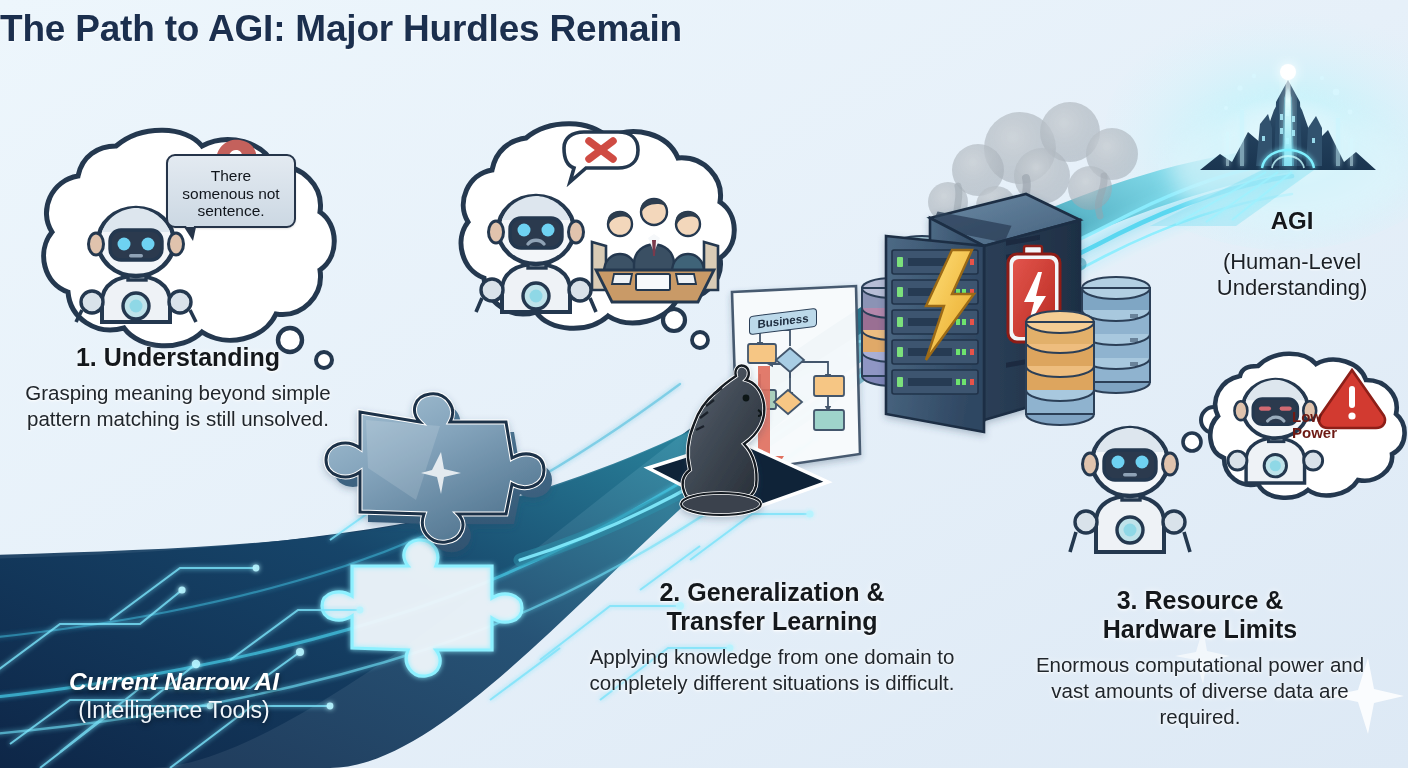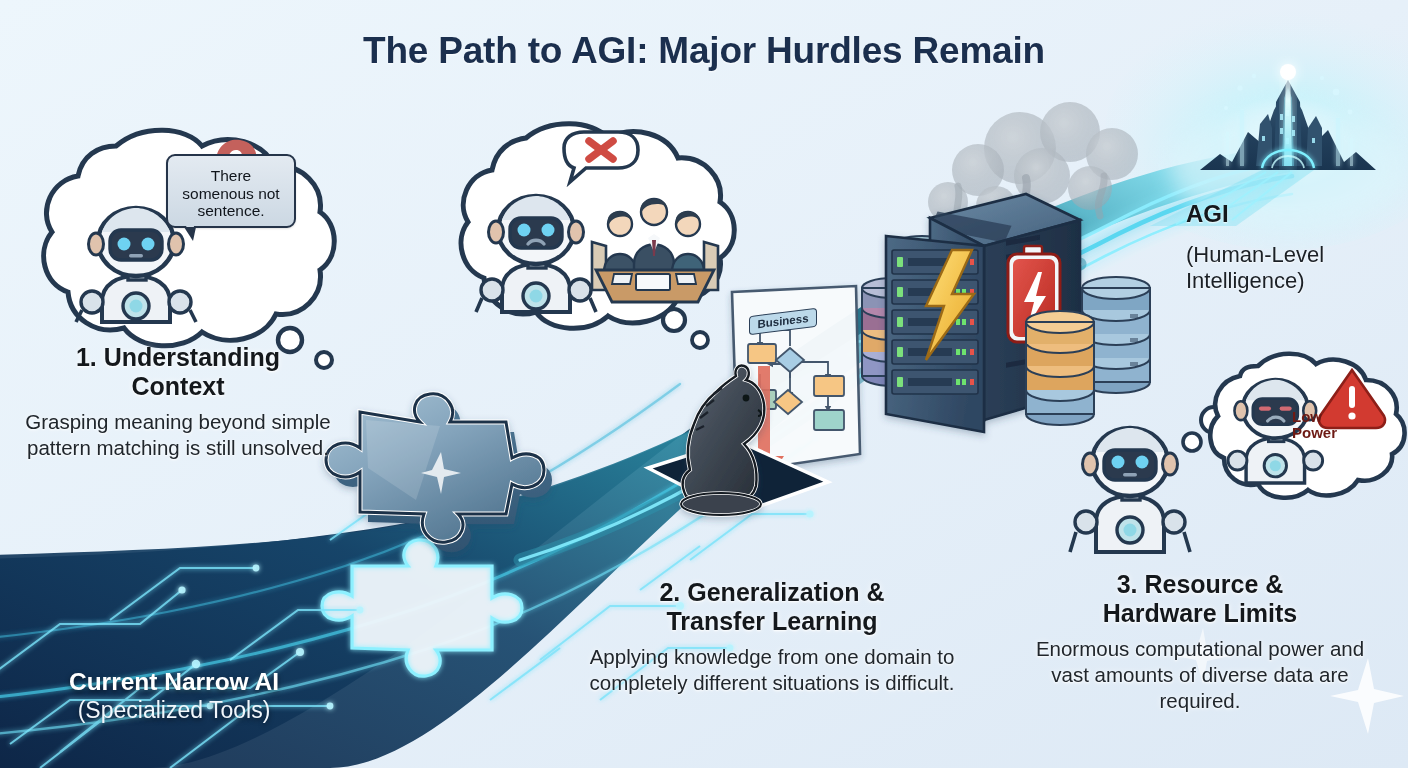--- a/index.html
+++ b/index.html
@@ -7,22 +7,21 @@
   html,body { width:1408px; height:768px; overflow:hidden; }
   body {
     font-family:"Liberation Sans", sans-serif;
     background:linear-gradient(135deg,#eaf4fb 0%,#e8f1f9 35%,#e4eff8 70%,#dfebf6 100%);
     position:relative;
   }
   #stage { position:absolute; inset:0; }
 
   
   .title {
-    position:absolute; top:30px; left:0; width:100%;
-    text-align:center;
+    position:absolute; top:8px; left:0; width:100%;
     font-size:37px; font-weight:bold;
     color:#1b2f4e; letter-spacing:-0.2px;
     text-shadow:0 1px 2px rgba(255,255,255,0.9);
     z-index:40;
   }
 
   
   svg.art { position:absolute; left:0; top:0; width:1408px; height:768px; }
   svg.art.under { z-index:5; }
 
@@ -32,31 +31,31 @@
     font-size:25px; font-weight:bold; color:#14181c; line-height:1.16;
     text-shadow:0 1px 2px rgba(255,255,255,0.95), 0 0 6px rgba(255,255,255,0.8);
   }
   .hb .b {
     margin-top:8px; font-size:20.5px; color:#20262c; line-height:1.27;
     text-shadow:0 1px 2px rgba(255,255,255,0.95), 0 0 6px rgba(255,255,255,0.8);
   }
 
   #hurdle1 { left:22px;   top:343px; width:312px; }
   #hurdle2 { left:588px;  top:578px; width:368px; }
-  #hurdle3 { left:1016px; top:570px; width:368px; }
-
-  #agiLabel { position:absolute; left:1186px; top:200px; width:212px; z-index:30; text-align:left; }
+  #hurdle3 { left:1016px; top:586px; width:368px; }
+
+  #agiLabel { position:absolute; left:1186px; top:207px; width:212px; z-index:30; text-align:center; }
   #agiLabel .h { font-size:24px; font-weight:bold; color:#14181c;
       text-shadow:0 1px 2px rgba(255,255,255,0.95); }
   #agiLabel .b { font-size:22px; color:#1b2026; line-height:1.2; margin-top:14px;
       text-shadow:0 1px 2px rgba(255,255,255,0.95); }
 
   #narrowLabel { position:absolute; left:24px; top:668px; width:300px; z-index:30; text-align:center; }
   #narrowLabel .h { font-size:24.5px; font-weight:bold; color:#ffffff;
-      text-shadow:0 2px 5px rgba(0,0,0,0.55); }
+      text-shadow:0 2px 5px rgba(0,0,0,0.55);font-style:italic; }
   #narrowLabel .b { font-size:23px; color:#f2f7fc; line-height:1.2; margin-top:1px;
       text-shadow:0 2px 5px rgba(0,0,0,0.55); }
 
   
   .bubble {
     position:absolute; z-index:32;
     background:linear-gradient(180deg,#e3eaf1,#ccd8e3);
     border:2.4px solid #253449; border-radius:9px;
     padding:11px 9px 6px;
     font-size:15.5px; color:#10151b; line-height:1.14; text-align:center;
@@ -732,21 +731,20 @@
       <path d="M 1358 690 l 10 -32 l 6 31 l 30 7 l -30 7 l -6 31 l -10 -32 l -28 -6 z" fill="#ffffff"></path>
       <path d="M 1196 652 l 7 -24 l 4 23 l 23 5 l -23 5 l -4 23 l -7 -24 l -21 -4 z" fill="#ffffff" opacity="0.7"></path>
     </g>
   </svg>
 
   <div class="title">The Path to AGI: Major Hurdles Remain</div>
 
   <div class="hb" id="hurdle1">
     <div class="h">
       <div>1. Understanding</div>
-      <div>Context</div>
     </div>
     <div class="b">Grasping meaning beyond simple pattern matching is still unsolved.</div>
   </div>
 
   <div class="hb" id="hurdle2">
     <div class="h">
       <div>2. Generalization &amp;</div>
       <div>Transfer Learning</div>
     </div>
     <div class="b">Applying knowledge from one domain to completely different situations is difficult.</div>
@@ -757,27 +755,27 @@
       <div>3. Resource &amp;</div>
       <div>Hardware Limits</div>
     </div>
     <div class="b">Enormous computational power and vast amounts of diverse data are required.</div>
   </div>
 
   <div id="agiLabel">
     <div class="h">AGI</div>
     <div class="b">
       <div>(Human-Level</div>
-      <div>Intelligence)</div>
+      <div>Understanding)</div>
     </div>
   </div>
 
   <div id="narrowLabel">
     <div class="h">Current Narrow AI</div>
-    <div class="b">(Specialized Tools)</div>
+    <div class="b">(Intelligence Tools)</div>
   </div>
 
   <div class="bubble" id="bub1">
     <span>There somenous not sentence.</span>
   </div>
 
   <div class="flowLabel">Business</div>
 
   <div class="lowPower">
     <div>Low</div>

